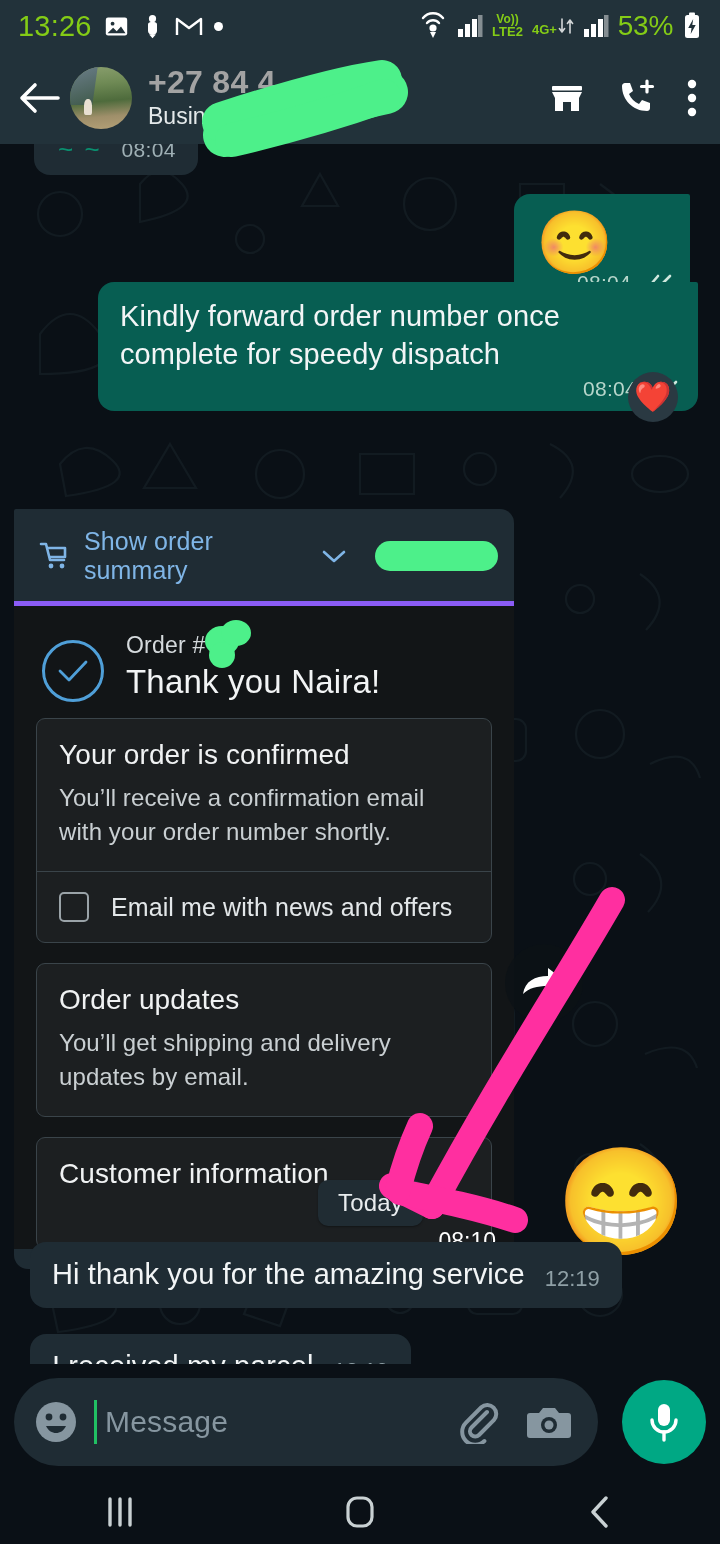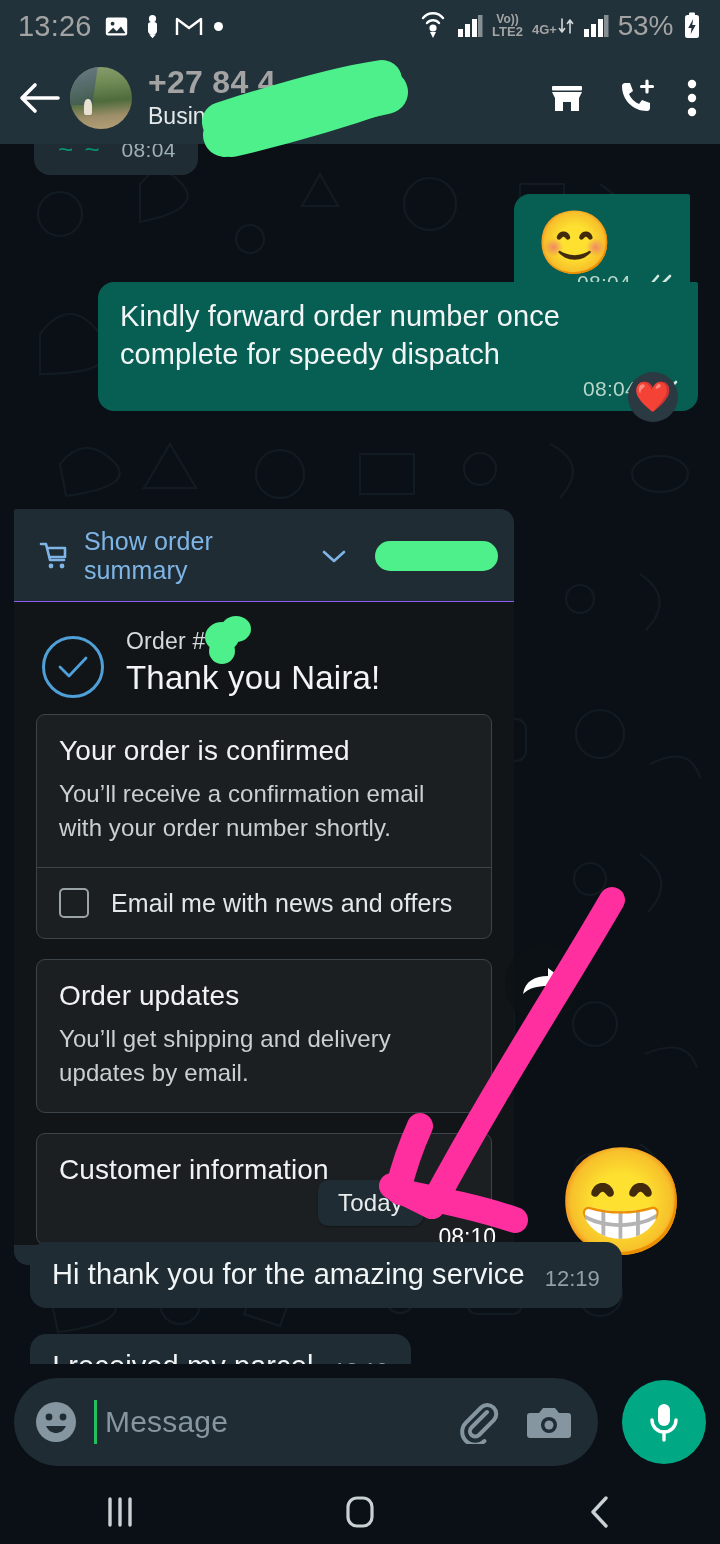--- a/index.html
+++ b/index.html
@@ -8,21 +8,21 @@
     background:#0b1419;
     font-family:"Liberation Sans", sans-serif;
     -webkit-font-smoothing:antialiased;
   }
   #phone{ position:relative; width:720px; height:1544px; overflow:hidden; background:#0b1419; }
 
   
   .statusbar{
     position:absolute; top:0; left:0; width:720px; height:52px;
     background:#22323a; display:flex; align-items:center;
-    padding:0 18px; color:#a3a3a3;
+    padding:0 18px; color:#84cc16;
   }
   .sb-left{ display:flex; align-items:center; gap:11px; flex:1; }
   .sb-clock{ font-size:29px; font-weight:400; letter-spacing:.2px; line-height:1; }
   .sb-right{ display:flex; align-items:center; gap:9px; }
   .sb-batt-text{ font-size:28px; font-weight:400; letter-spacing:-.3px; }
   .ico{ display:inline-flex; align-items:center; justify-content:center; }
   .voLTE{ display:flex; flex-direction:column; align-items:center; line-height:.95; }
   .voLTE span:first-child{ font-size:12px; font-weight:700; }
   .voLTE span:last-child{ font-size:13px; font-weight:700; }
   .g4{ display:flex; align-items:flex-end; gap:1px; }
@@ -93,21 +93,21 @@
     position:absolute; left:14px; top:365px; width:500px;
     background:#1f2c34; border-radius:14px; border-top-left-radius:2px;
     padding:8px 8px 0 8px;
     overflow:hidden;
   }
   .card-head{ display:flex; align-items:center; padding:10px 8px 16px 14px; gap:14px; }
   .card-head-link{ color:#7fb5e6; font-size:25px; letter-spacing:.1px; }
   .card-head-spacer{ flex:1; }
   .redact-pill{ background:#4df08a; border-radius:20px; width:132px; height:30px; }
   .card-inner{
-    background:#121517; margin:0 -8px; padding:22px 22px 0 22px; border-top:1px solid #8b5cf6;
+    background:#121517; margin:0 -8px; padding:22px 22px 0 22px; border-top:5px solid #8b5cf6;
     min-height:586px;
   }
   .confirm-row{ display:flex; align-items:flex-start; gap:22px; padding:4px 0 16px 6px; }
   .check-circle{
     width:62px; height:62px; border-radius:50%; border:3px solid #4f9fd8;
     display:flex; align-items:center; justify-content:center; flex:0 0 auto; margin-top:8px;
   }
   .ord-no{ color:#d5dadd; font-size:23px; letter-spacing:.2px; position:relative; display:inline-block; }
   .ord-blob{ position:absolute; left:100%; top:-10px; width:48px; height:40px; }
   .ord-blob i{ position:absolute; background:#4df08a; border-radius:50%; }

